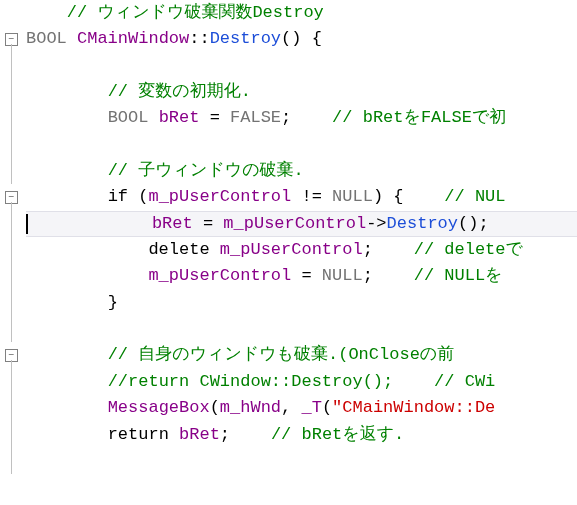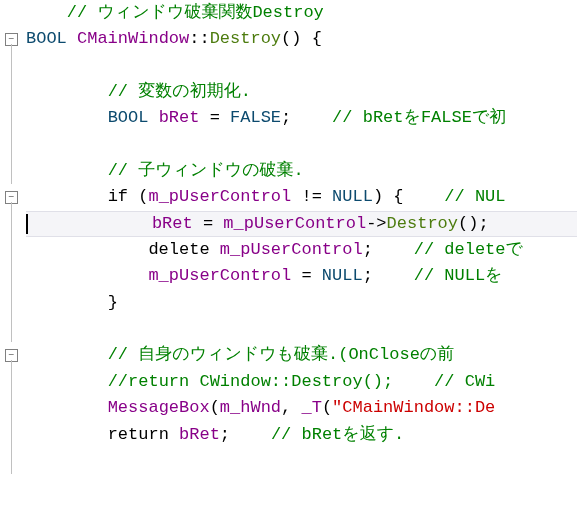--- a/index.html
+++ b/index.html
@@ -77,24 +77,24 @@
   .caret {
     display: inline-block;
     width: 1.5px;
     height: 20px;
     background: #000;
     vertical-align: middle;
     margin-right: 2px;
   }
   .c-comment { color: #008000; }
   .c-keyword { color: #000000; }
-  .c-type    { color: #0c4a6e; }
+  .c-type    { color: #737373; }
   .c-ident   { color: #880088; }
   .c-plain   { color: #000000; }
-  .c-brown   { color: #4d7c0f; }
+  .c-brown   { color: #1d4ed8; }
   .c-string  { color: #cc0000; }
 </style>
 </head>
 <body>
 
 <div class="code-area">
   <div class="gutter" id="gutter">
       <div class="gutter-cell"></div>
       <div class="gutter-cell">
         <div class="fold-box">−</div>

